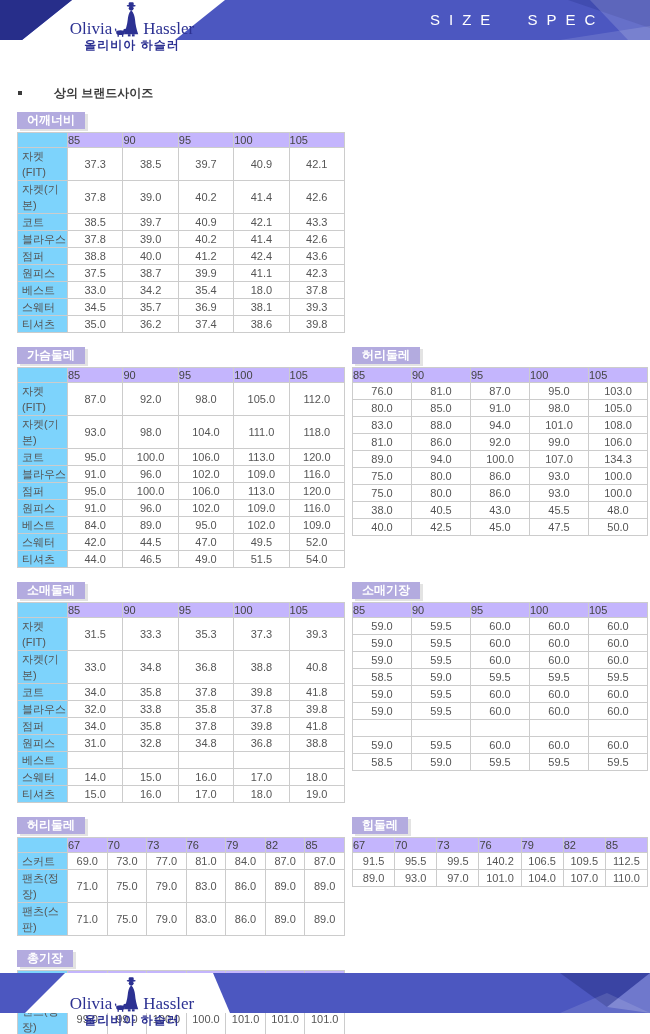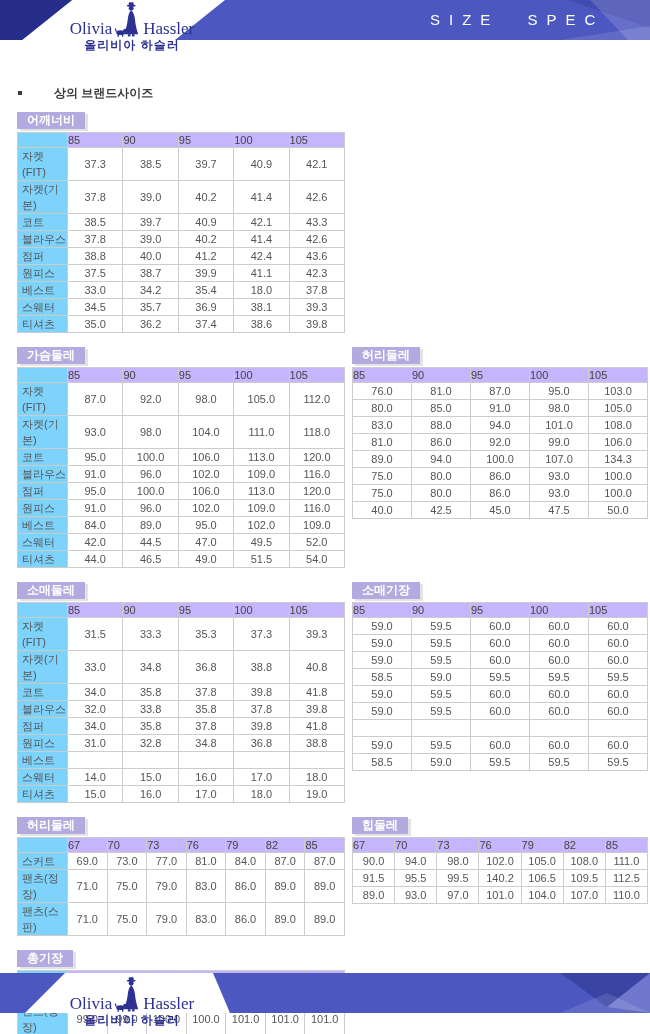--- a/index.html
+++ b/index.html
@@ -337,20 +337,27 @@
                   <td>100.0</td>
                 </tr>
                 <tr>
                   <td>75.0</td>
                   <td>80.0</td>
                   <td>86.0</td>
                   <td>93.0</td>
                   <td>100.0</td>
                 </tr>
                 <tr>
+                  <td>38.0</td>
+                  <td>40.5</td>
+                  <td>43.0</td>
+                  <td>45.5</td>
+                  <td>48.0</td>
+                </tr>
+                <tr>
                   <td>40.0</td>
                   <td>42.5</td>
                   <td>45.0</td>
                   <td>47.5</td>
                   <td>50.0</td>
                 </tr>
               </tbody>
             </table></div>
         </div>
         <div class="group">
@@ -578,29 +585,20 @@
                   <th>67</th>
                   <th>70</th>
                   <th>73</th>
                   <th>76</th>
                   <th>79</th>
                   <th>82</th>
                   <th>85</th>
                 </tr>
               </thead>
               <tbody>
-                <tr>
-                  <td>90.0</td>
-                  <td>94.0</td>
-                  <td>98.0</td>
-                  <td>102.0</td>
-                  <td>105.0</td>
-                  <td>108.0</td>
-                  <td>111.0</td>
-                </tr>
                 <tr>
                   <td>91.5</td>
                   <td>95.5</td>
                   <td>99.5</td>
                   <td>140.2</td>
                   <td>106.5</td>
                   <td>109.5</td>
                   <td>112.5</td>
                 </tr>
                 <tr>

